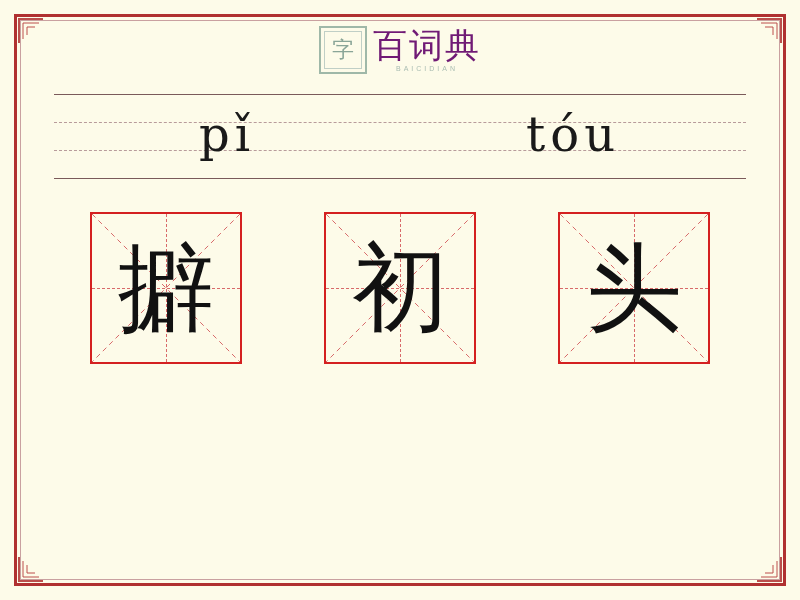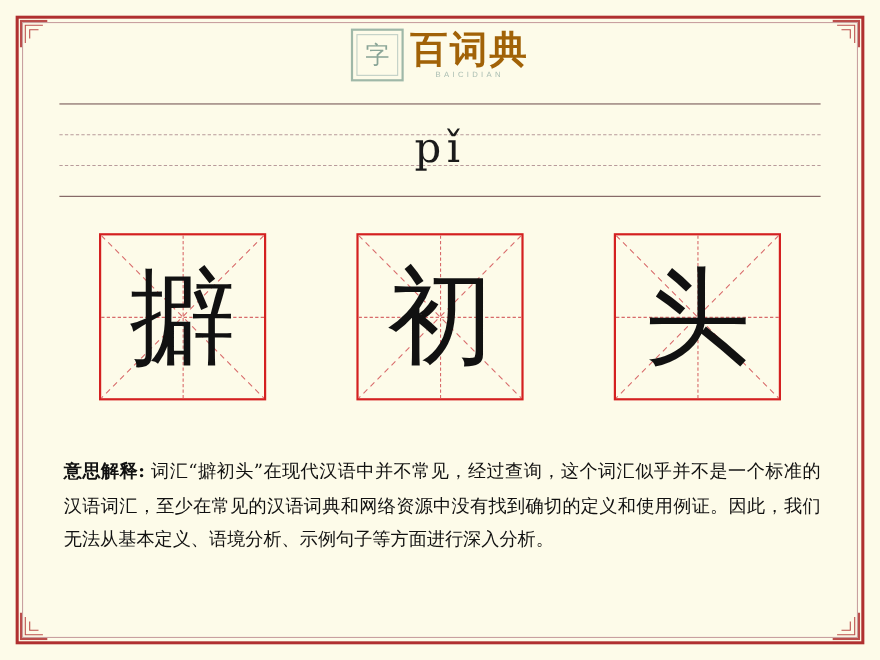--- a/index.html
+++ b/index.html
@@ -81,24 +81,24 @@
     inset: 0;
     display: flex;
     align-items: center;
     justify-content: center;
     font-size: 22px;
     color: #8aa597;
     font-family: "DejaVu Serif", serif;
   }
   .logo-main {
     font-size: 34px;
-    color: #a16207;
+    color: #701a75;
     letter-spacing: 2px;
     font-family: "DejaVu Serif", serif;
-    font-weight: bold;
+    font-weight: normal;
     line-height: 1;
   }
   .logo-sub {
     font-size: 7px;
     color: #a8bcb1;
     letter-spacing: 3px;
     text-align: center;
     margin-top: 3px;
     font-family: "Liberation Sans", sans-serif;
   }
@@ -130,21 +130,21 @@
     top: 74px;
     left: 40px;
     right: 40px;
     height: 92px;
     display: flex;
     align-items: center;
   }
   .pinyin {
     flex: 1;
     text-align: center;
-    font-size: 38px;
+    font-size: 48px;
     color: #1a1a1a;
     letter-spacing: 5px;
     font-family: "DejaVu Serif", serif;
   }
 
   
   .chars {
     position: absolute;
     top: 198px;
     left: 0;
@@ -258,20 +258,21 @@
 
   <div class="staff">
     <div class="line solid l1"></div>
     <div class="line dashed l2"></div>
     <div class="line dashed l3"></div>
     <div class="line solid l4"></div>
   </div>
 
   <div class="pinyin-row">
     <div class="pinyin">pǐ</div>
+    <div class="pinyin">tóu</div>
   </div>
 
   <div class="chars">
 
     <div class="cell">
       <div class="cross h"></div>
       <div class="cross v"></div>
       <div class="diag d1">
         <svg width="148" height="148">
             <line x1="0" y1="0" x2="148" y2="148"></line>
@@ -300,17 +301,14 @@
         <svg width="148" height="148">
             <line x1="0" y1="0" x2="148" y2="148"></line>
             <line x1="148" y1="0" x2="0" y2="148"></line>
           </svg>
       </div>
       <div class="glyph">头</div>
     </div>
 
   </div>
 
-  <div class="explain">
-    <span class="label">意思解释:</span><span> 词汇“擗初头”在现代汉语中并不常见，经过查询，这个词汇似乎并不是一个标准的汉语词汇，至少在常见的汉语词典和网络资源中没有找到确切的定义和使用例证。因此，我们无法从基本定义、语境分析、示例句子等方面进行深入分析。</span>
-  </div>
 
 </div>
 
 </body></html>

